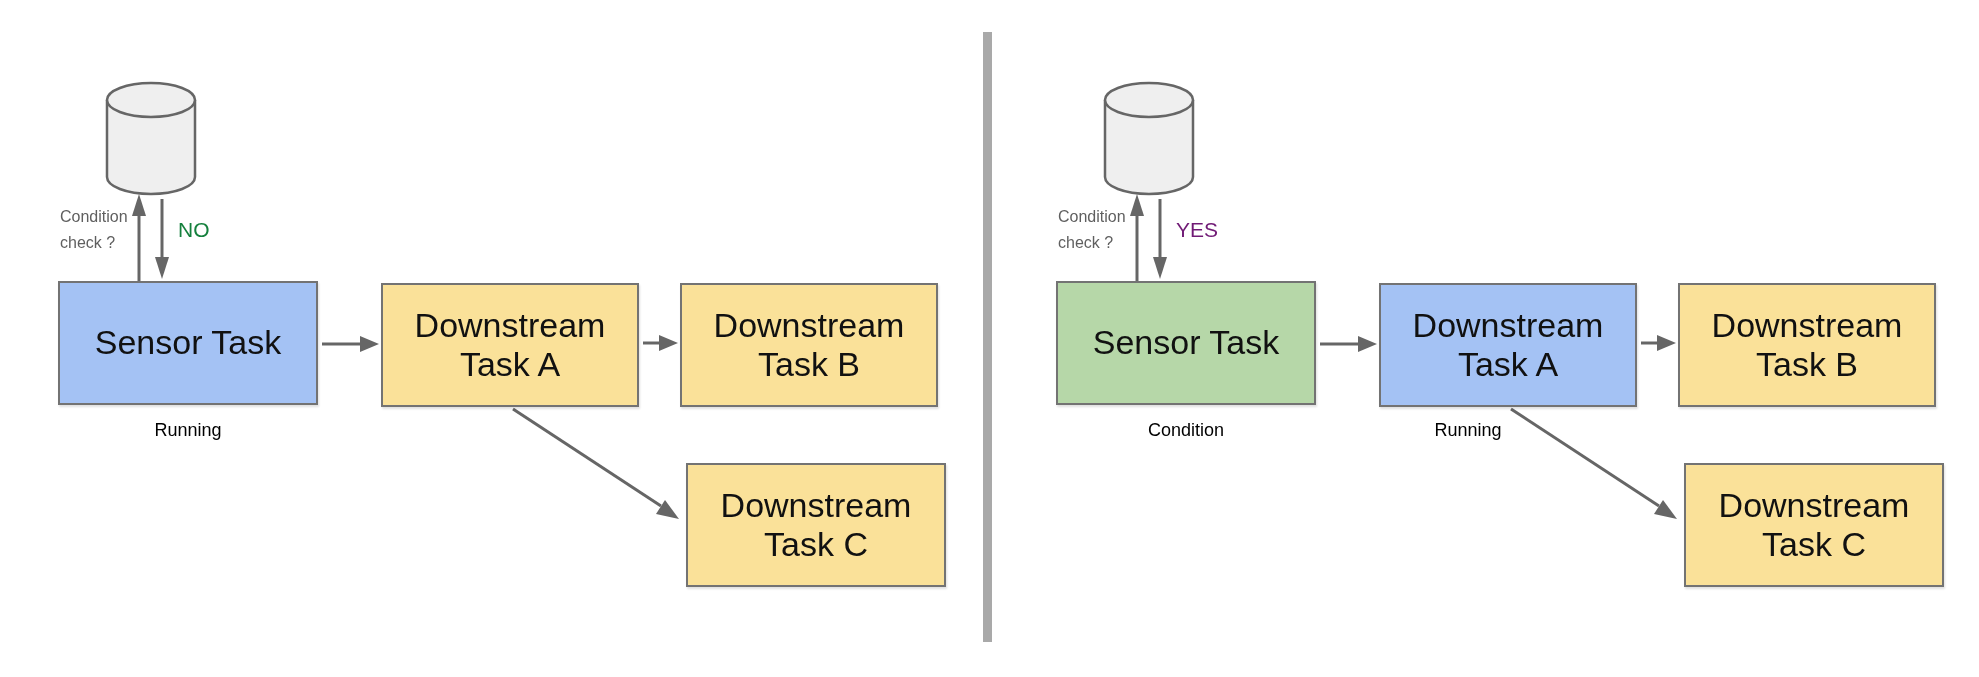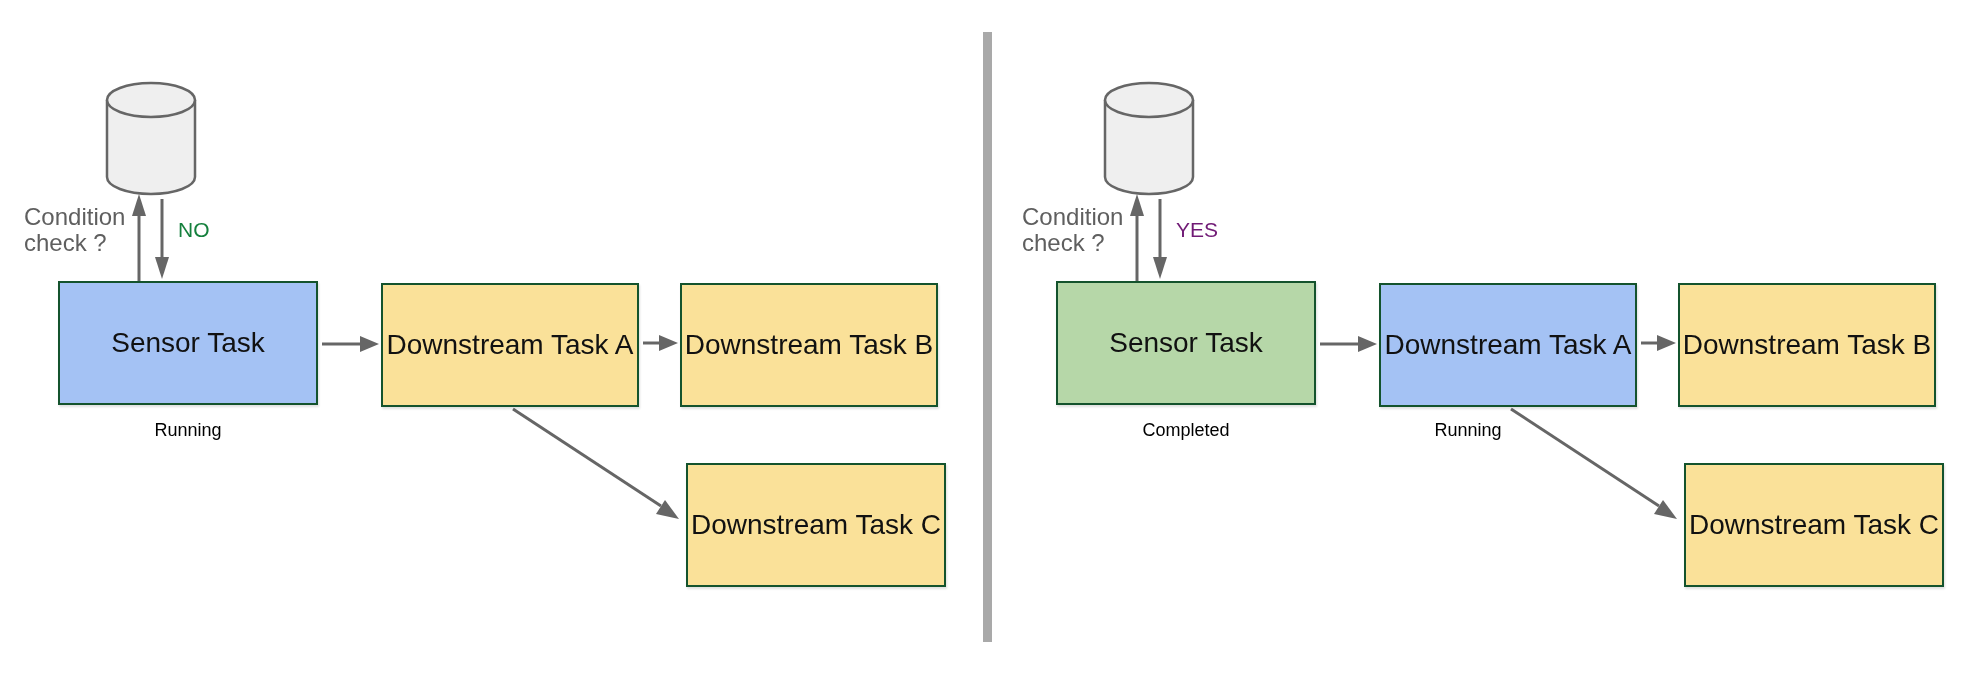--- a/index.html
+++ b/index.html
@@ -9,41 +9,42 @@
     background:#ffffff;
     font-family:"Liberation Sans","DejaVu Sans",sans-serif;
     overflow:hidden;
   }
   #arrow-layer { position:absolute; left:0; top:0; width:1979px; height:677px; }
 
   .task-box {
     position:absolute;
     box-sizing:border-box;
     width:260px; height:124px;
-    border:2px solid #14532d;
+    border:2px solid #737373;
     display:flex; align-items:center; justify-content:center;
     text-align:center;
-    font-size:28px; line-height:1.16; color:#111111;
+    font-size:34px; line-height:1.16; color:#111111;
     box-shadow:1px 2px 2px rgba(0,0,0,0.12);
   }
   .fill-blue   { background:#a4c2f4; }
   .fill-green  { background:#b6d7a8; }
   .fill-yellow { background:#fae199; }
 
   .status-label {
     position:absolute;
     width:260px; top:420px;
     text-align:center;
     font-size:18px; color:#000000;
   }
   .condition-label {
     position:absolute;
     top:204px; width:112px;
-    font-size:24px; line-height:26px; color:#5f5f5f;
+    font-size:16px; line-height:26px; color:#5f5f5f;
     text-align:left;
+    margin-left:36px;
   }
   .branch-answer {
     position:absolute;
     top:219px;
     font-size:21px; line-height:22px;
   }
   .answer-no  { color:#15803d; }
   .answer-yes { color:#701a75; }
 
   .divider {
@@ -127,21 +128,21 @@
     <div class="task-box fill-yellow" style="left:686px; top:463px;">Downstream Task C</div>
   </div>
 
   <div class="divider"></div>
 
   <div>
     <div class="condition-label" style="left:1022px;">Condition check ?</div>
     <div class="branch-answer answer-yes" style="left:1176px;">YES</div>
 
     <div class="task-box fill-green" style="left:1056px; top:281px;">Sensor Task</div>
-    <div class="status-label" style="left:1056px;">Completed</div>
+    <div class="status-label" style="left:1056px;">Condition</div>
 
     <div class="task-box fill-blue" style="left:1379px; top:283px; width:258px;">Downstream Task A</div>
     <div class="status-label" style="left:1338px;">Running</div>
 
     <div class="task-box fill-yellow" style="left:1678px; top:283px; width:258px;">Downstream Task B</div>
     <div class="task-box fill-yellow" style="left:1684px; top:463px;">Downstream Task C</div>
   </div>
 
 </div>
 

